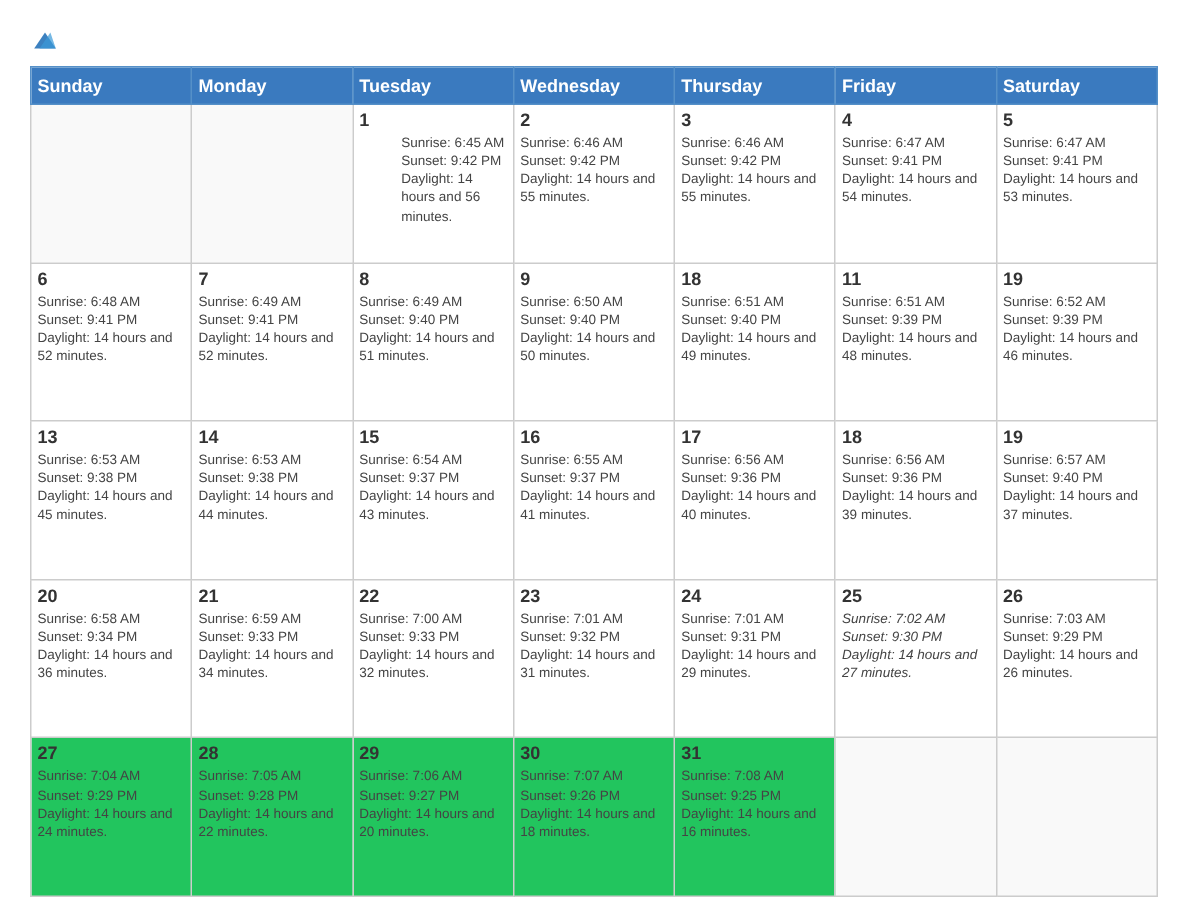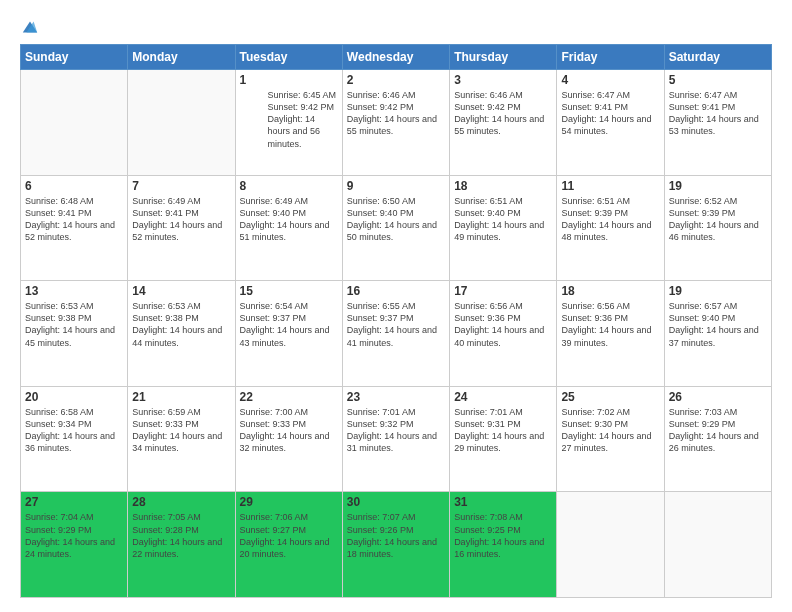--- a/index.html
+++ b/index.html
@@ -285,21 +285,21 @@
 Daylight: 14 hours and 31 minutes.</div>
           </td>
           <td>
             <span class="day-number">24</span>
             <div class="day-info" style="white-space: pre-line;">Sunrise: 7:01 AM
 Sunset: 9:31 PM
 Daylight: 14 hours and 29 minutes.</div>
           </td>
           <td>
             <span class="day-number">25</span>
-            <div class="day-info" style="white-space: pre-line;">Sunrise: 7:02 AM
+            <div class="day-info" style="white-space: pre-line; font-style: italic;">Sunrise: 7:02 AM
 Sunset: 9:30 PM
 Daylight: 14 hours and 27 minutes.</div>
           </td>
           <td>
             <span class="day-number">26</span>
             <div class="day-info" style="white-space: pre-line;">Sunrise: 7:03 AM
 Sunset: 9:29 PM
 Daylight: 14 hours and 26 minutes.</div>
           </td>
         </tr>

